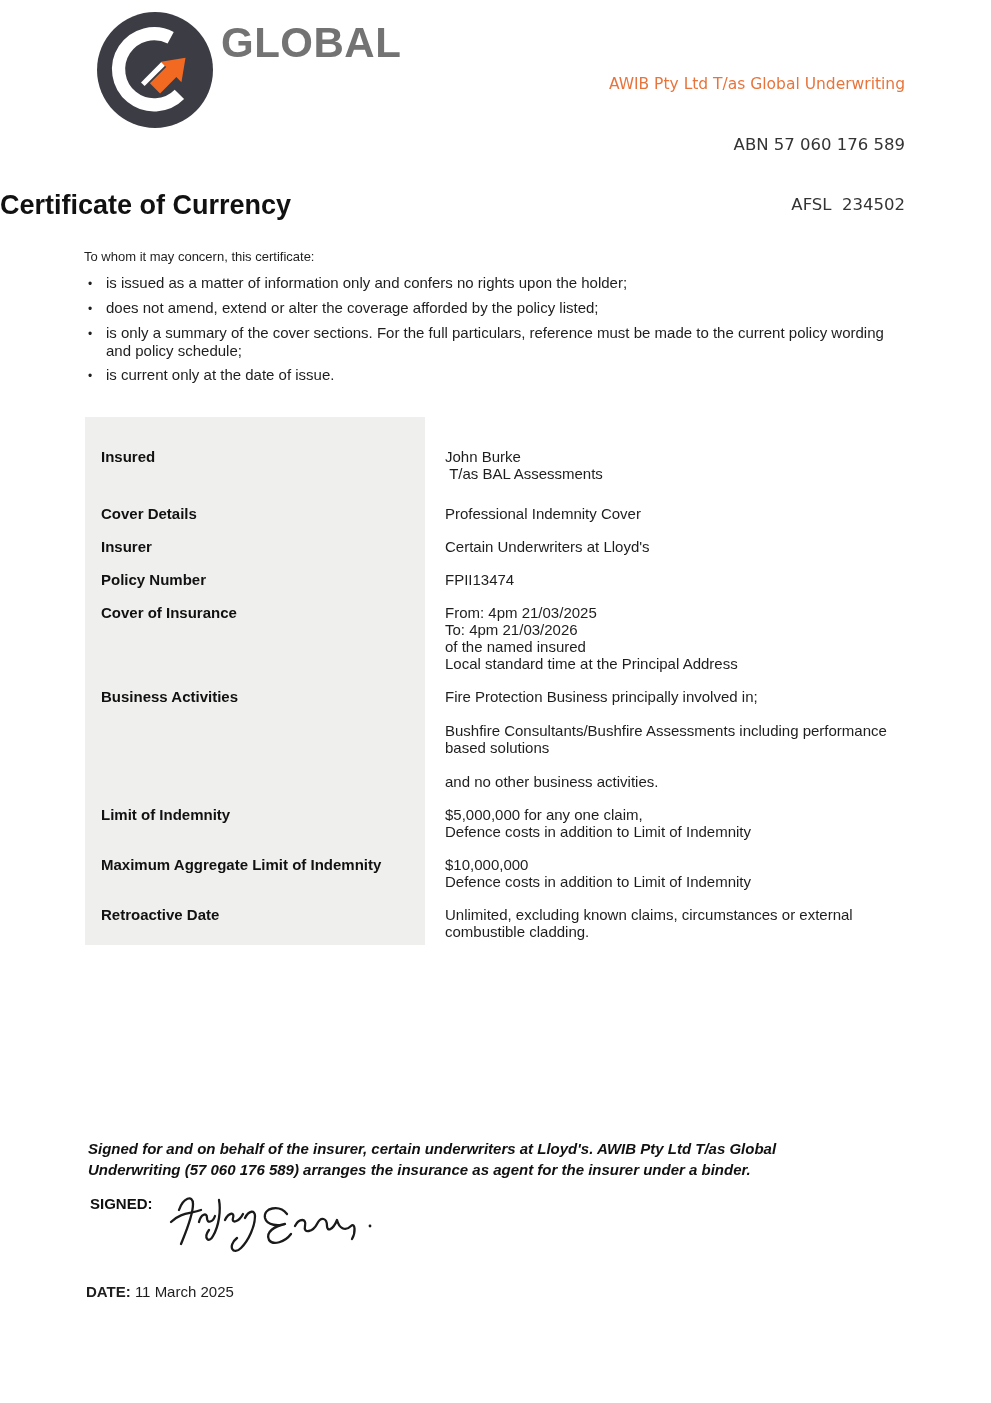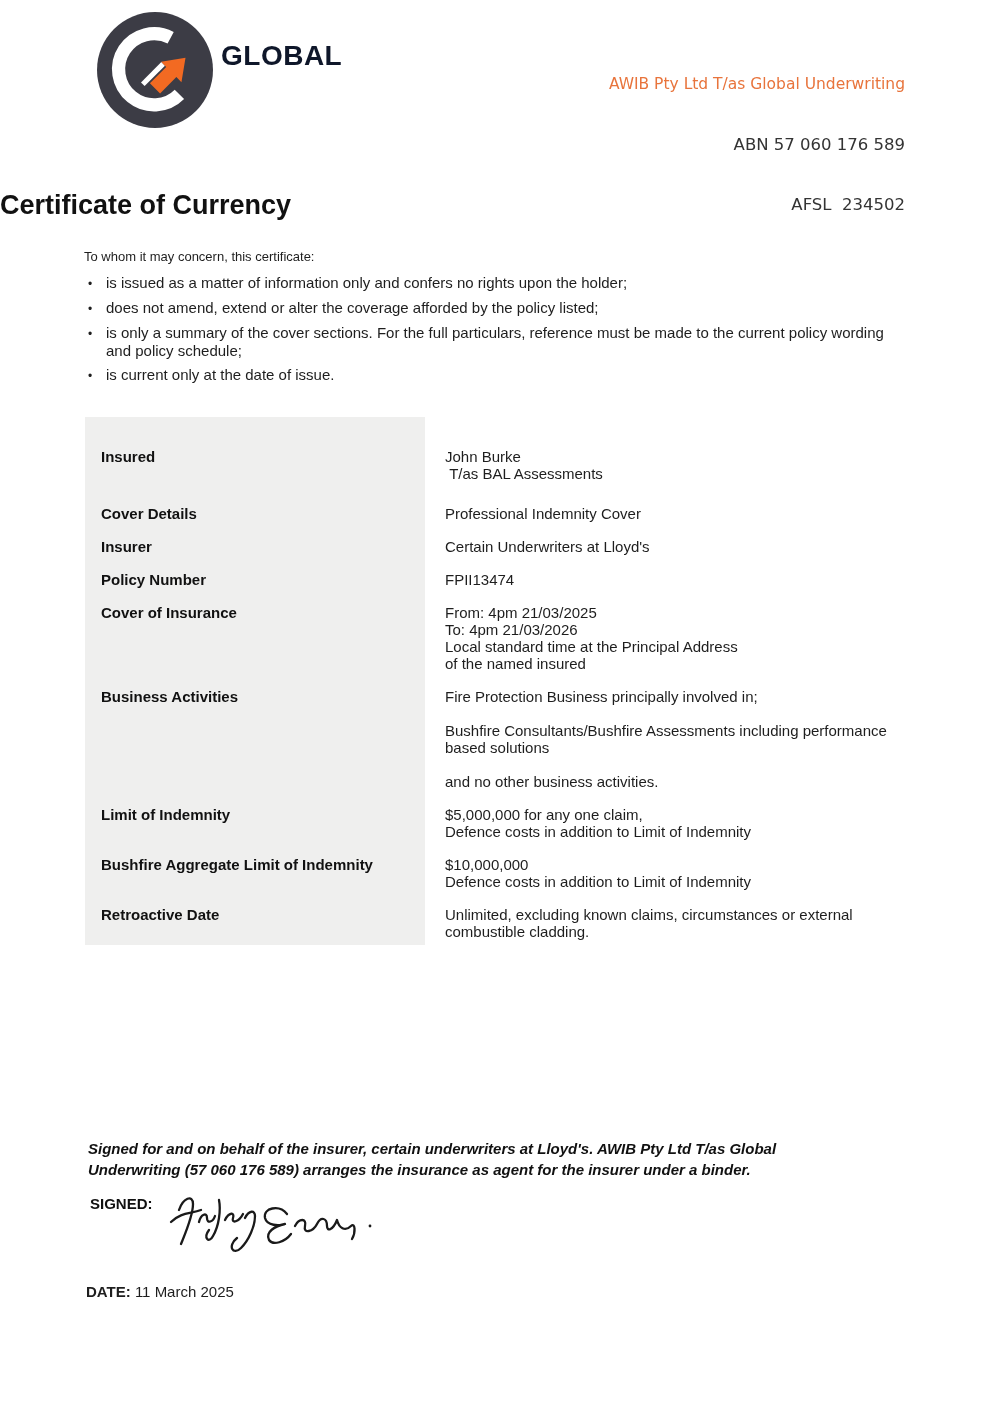--- a/index.html
+++ b/index.html
@@ -14,26 +14,26 @@
   }
 
   
   .logo-mark {
     position: absolute;
     left: 96px; top: 11px;
     width: 118px; height: 118px;
   }
   .logo-text {
     position: absolute;
-    left: 221px; top: 33px;
-    font-weight: bold;
-    font-size: 28px;
+    left: 221px; top: 20px;
+    font-weight: bold;
+    font-size: 42px;
     line-height: 46px;
     letter-spacing: 0.5px;
-    color: #0f172a;
+    color: #737373;
   }
   .header-right {
     position: absolute;
     right: 86px; top: 34px;
     text-align: right;
     font-family: "DejaVu Sans", sans-serif;
     white-space: pre-wrap;
   }
   .header-right .company {
     color: #e8743c;
@@ -205,22 +205,22 @@
       <div class="detail-value">
         <div class="val-line">FPII13474</div>
       </div>
     </div>
 
     <div class="detail-row">
       <div class="detail-label">Cover of Insurance</div>
       <div class="detail-value">
         <div class="val-line">From: 4pm 21/03/2025</div>
         <div class="val-line">To: 4pm 21/03/2026</div>
+        <div class="val-line">of the named insured</div>
         <div class="val-line">Local standard time at the Principal Address</div>
-        <div class="val-line">of the named insured</div>
       </div>
     </div>
 
     <div class="detail-row">
       <div class="detail-label">Business Activities</div>
       <div class="detail-value">
         <div class="val-line">Fire Protection Business principally involved in;</div>
         <div class="val-line"></div>
         <div class="val-line">Bushfire Consultants/Bushfire Assessments including performance based solutions</div>
         <div class="val-line"></div>
@@ -230,21 +230,21 @@
 
     <div class="detail-row">
       <div class="detail-label">Limit of Indemnity</div>
       <div class="detail-value">
         <div class="val-line">$5,000,000 for any one claim,</div>
         <div class="val-line">Defence costs in addition to Limit of Indemnity</div>
       </div>
     </div>
 
     <div class="detail-row">
-      <div class="detail-label">Bushfire Aggregate Limit of Indemnity</div>
+      <div class="detail-label">Maximum Aggregate Limit of Indemnity</div>
       <div class="detail-value">
         <div class="val-line">$10,000,000</div>
         <div class="val-line">Defence costs in addition to Limit of Indemnity</div>
       </div>
     </div>
 
     <div class="detail-row">
       <div class="detail-label">Retroactive Date</div>
       <div class="detail-value">
         <div class="val-line">Unlimited, excluding known claims, circumstances or external combustible cladding.</div>

